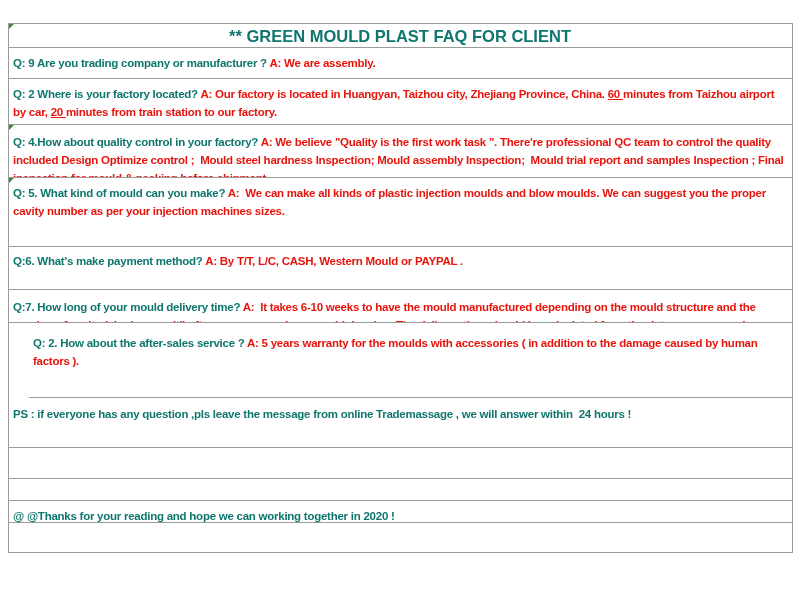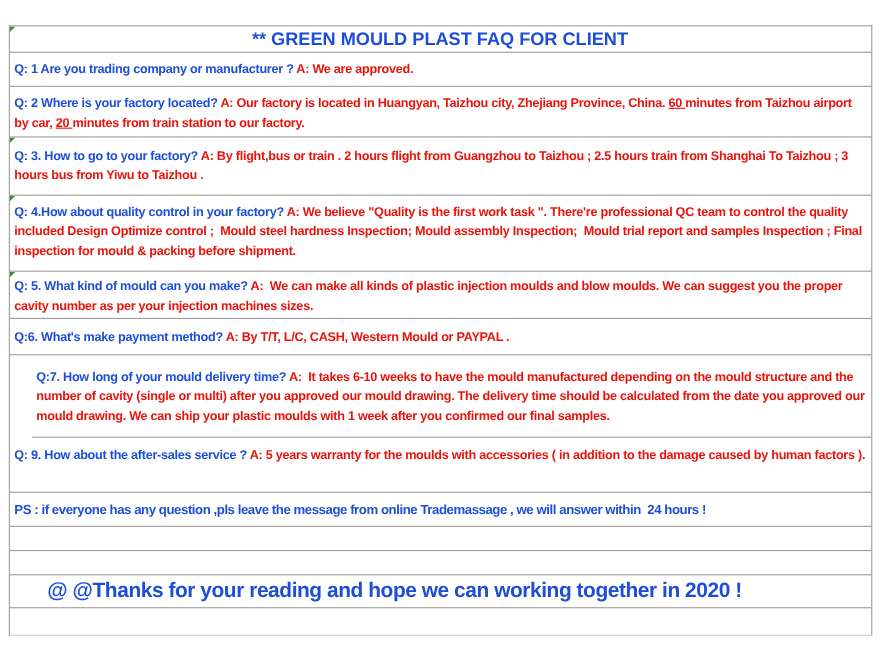--- a/index.html
+++ b/index.html
@@ -34,62 +34,58 @@
   .faq-row:nth-child(7){height:33px;padding-top:8px;}
   .faq-row:nth-child(8){height:75px;padding-top:11px;margin-left:20px;}
   .faq-row:nth-child(9){height:50px;padding-top:7px;}
   .faq-row:nth-child(10){height:31px;padding-top:5px;}
   .faq-row:nth-child(10) .row-text{font-size:12px;line-height:20px;letter-spacing:-0.4px;}
   .faq-row:nth-child(11){height:22px;}
   .faq-row:nth-child(12){height:22px;}
   .faq-row:nth-child(13){height:30px;padding-top:5px;}
   .faq-row:nth-child(13) .row-text{font-size:19px;line-height:20px;letter-spacing:-0.4px;margin-left:30px;}
   .faq-row:nth-child(14){height:25px;border-bottom-color:#cccccc;}
-  .seg-question{color:#1d4ed8;}
+  .seg-question{color:#0f766e;}
   .seg-answer{color:#e8140c;}
   .seg-underline{text-decoration:underline;text-align:right;}
   .corner-marker{
     position:absolute;top:0;left:0;width:0;height:0;
     border-top:5px solid #3c8a3c;border-right:5px solid transparent;
   }
 </style>
 </head>
 <body>
 
 <div class="faq-table" id="faq-table">
     <div class="faq-row">
       <span class="corner-marker"></span>
       <p class="row-text"><span class="seg-question">** GREEN MOULD PLAST FAQ FOR CLIENT</span></p>
     </div>
     <div class="faq-row">
-      <p class="row-text"><span class="seg-question">Q: 1 Are you trading company or manufacturer ? </span><span class="seg-answer">A: We are approved.</span></p>
+      <p class="row-text"><span class="seg-question">Q: 9 Are you trading company or manufacturer ? </span><span class="seg-answer">A: We are assembly.</span></p>
     </div>
     <div class="faq-row">
       <p class="row-text"><span class="seg-question">Q: 2 Where is your factory located? </span><span class="seg-answer">A: Our factory is located in Huangyan, Taizhou city, Zhejiang Province, China. </span><span class="seg-answer seg-underline">60 </span><span class="seg-answer">minutes from Taizhou airport by car, </span><span class="seg-answer seg-underline">20 </span><span class="seg-answer">minutes from train station to our factory.</span></p>
-    </div>
-    <div class="faq-row">
-      <span class="corner-marker"></span>
-      <p class="row-text"><span class="seg-question">Q: 3. How to go to your factory? </span><span class="seg-answer">A: By flight,bus or train . 2 hours flight from Guangzhou to Taizhou ; 2.5 hours train from Shanghai To Taizhou ; 3 hours bus from Yiwu to Taizhou .</span></p>
     </div>
     <div class="faq-row">
       <span class="corner-marker"></span>
       <p class="row-text"><span class="seg-question">Q: 4.How about quality control in your factory? </span><span class="seg-answer">A: We believe "Quality is the first work task ". There're professional QC team to control the quality included Design Optimize control ;  Mould steel hardness Inspection; Mould assembly Inspection;  Mould trial report and samples Inspection ; Final inspection for mould &amp; packing before shipment.</span></p>
     </div>
     <div class="faq-row">
       <span class="corner-marker"></span>
       <p class="row-text"><span class="seg-question">Q: 5. What kind of mould can you make? </span><span class="seg-answer">A:  We can make all kinds of plastic injection moulds and blow moulds. We can suggest you the proper cavity number as per your injection machines sizes.</span></p>
     </div>
     <div class="faq-row">
       <p class="row-text"><span class="seg-question">Q:6. What's make payment method? </span><span class="seg-answer">A: By T/T, L/C, CASH, Western Mould or PAYPAL .</span></p>
     </div>
     <div class="faq-row">
       <p class="row-text"><span class="seg-question">Q:7. How long of your mould delivery time? </span><span class="seg-answer">A:  It takes 6-10 weeks to have the mould manufactured depending on the mould structure and the number of cavity (single or multi) after you approved our mould drawing. The delivery time should be calculated from the date you approved our mould drawing. We can ship your plastic moulds with 1 week after you confirmed our final samples.</span></p>
     </div>
     <div class="faq-row">
-      <p class="row-text"><span class="seg-question">Q: 9. How about the after-sales service ? </span><span class="seg-answer">A: 5 years warranty for the moulds with accessories ( in addition to the damage caused by human factors ).</span></p>
+      <p class="row-text"><span class="seg-question">Q: 2. How about the after-sales service ? </span><span class="seg-answer">A: 5 years warranty for the moulds with accessories ( in addition to the damage caused by human factors ).</span></p>
     </div>
     <div class="faq-row">
       <p class="row-text"><span class="seg-question">PS : if everyone has any question ,pls leave the message from online Trademassage , we will answer within  24 hours !</span></p>
     </div>
     <div class="faq-row"></div>
     <div class="faq-row"></div>
     <div class="faq-row">
       <p class="row-text"><span class="seg-question">@ @Thanks for your reading and hope we can working together in 2020 !</span></p>
     </div>
     <div class="faq-row"></div>

